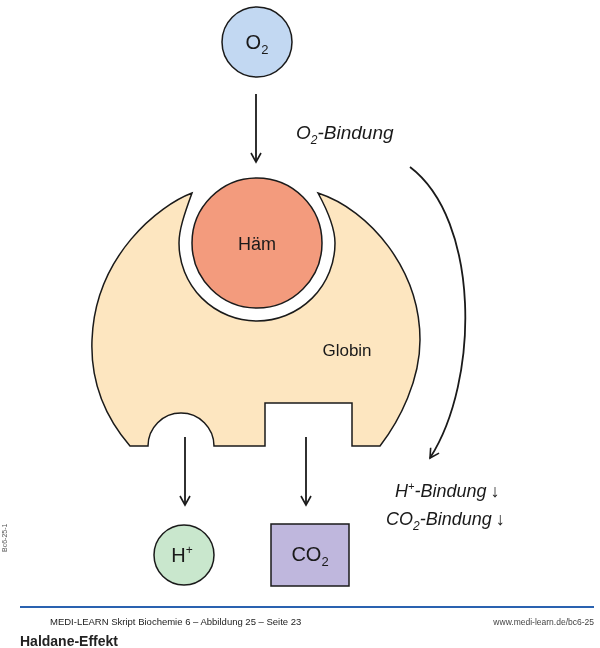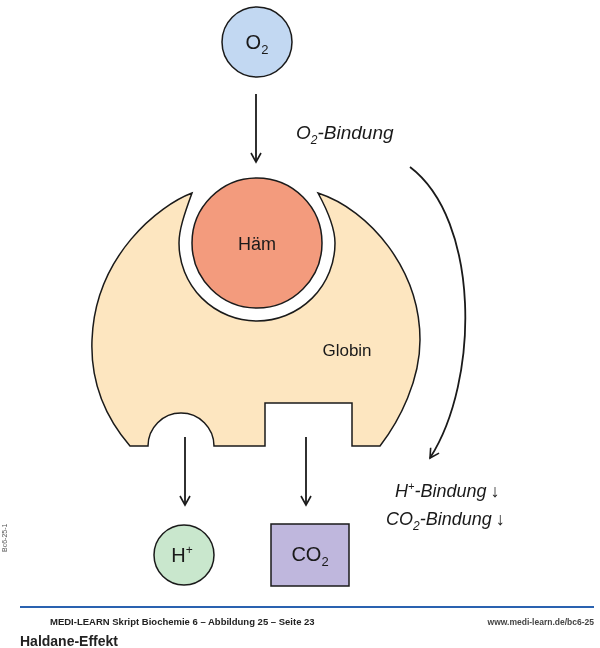--- a/index.html
+++ b/index.html
@@ -5,23 +5,23 @@
     html, body { margin: 0; padding: 0; background: #ffffff; }
     body { width: 600px; height: 648px; position: relative; overflow: hidden;
            font-family: "Liberation Sans", sans-serif; }
     #diagram { position: absolute; left: 0; top: 0; width: 600px; height: 600px; }
     .lbl { font-family: "Liberation Sans", sans-serif; fill: #1a1a1a; }
     .ital { font-style: italic; }
     .side-code { position: absolute; left: 1px; top: 512px; width: 12px; height: 40px;
                  font-size: 7px; color: #555; writing-mode: vertical-rl; transform: rotate(180deg);
                  font-family: "Liberation Sans", sans-serif; }
     .footer-rule { position: absolute; left: 20px; top: 606px; width: 574px; height: 2px; background: #2a62b0; }
-    .footer-title { position: absolute; left: 20px; top: 616px; font-size: 9.5px; font-weight: bold; color: #222; padding-left: 30px; }
+    .footer-title { position: absolute; left: 20px; top: 616px; font-size: 9.5px; font-weight: normal; color: #222; padding-left: 30px; }
     .footer-sub { position: absolute; left: 20px; top: 633px; font-size: 14px; font-weight: bold; color: #222; }
-    .footer-url { position: absolute; right: 6px; top: 617px; font-size: 8.5px; color: #444; font-weight: bold; }
+    .footer-url { position: absolute; right: 6px; top: 617px; font-size: 8.5px; color: #444; }
   </style>
 </head>
 <body>
 
 <svg id="diagram" viewBox="0 0 600 600" xmlns="http://www.w3.org/2000/svg">
   <defs>
     <marker id="ah" viewBox="0 0 12 12" refX="10" refY="6" markerWidth="12" markerHeight="12" markerUnits="userSpaceOnUse" orient="auto">
       <path d="M1,1 L10,6 L1,11" fill="none" stroke="#1a1a1a" stroke-width="1.6"></path>
     </marker>
   </defs>

